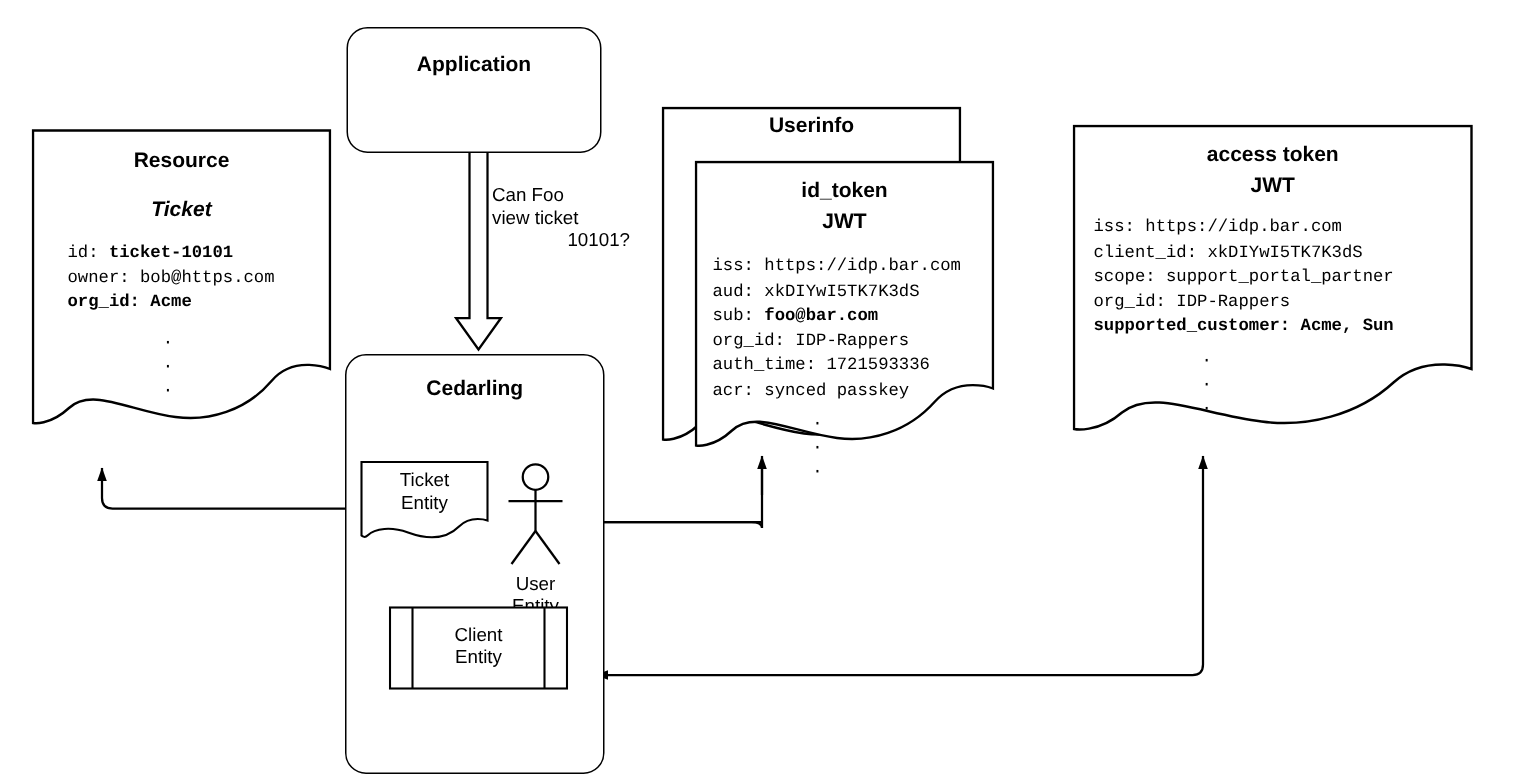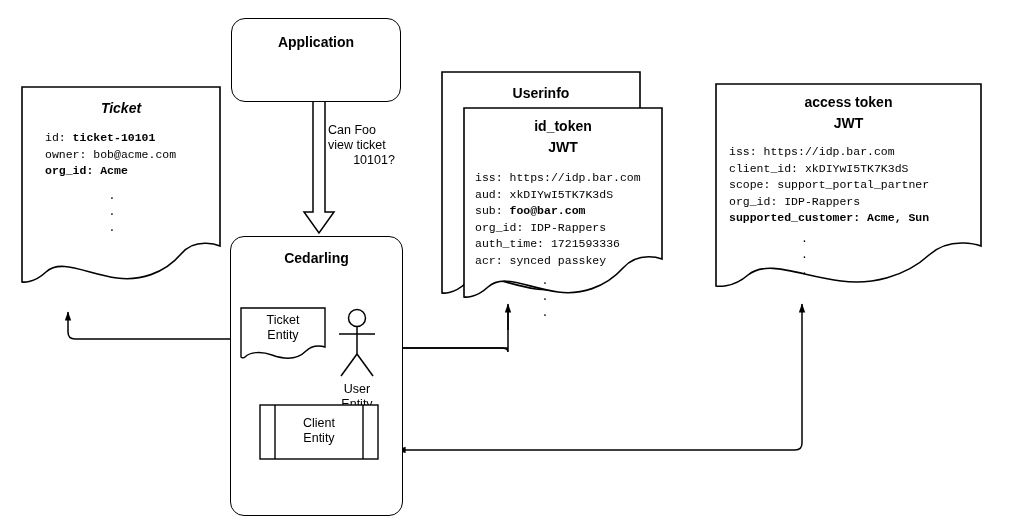--- a/index.html
+++ b/index.html
@@ -101,38 +101,39 @@
 
   <div class="node docshape" style="left:21px; top:86px; width:200px; height:200px;">
     <svg width="200" height="200" viewBox="0 0 200 200">
       <path d="M1,1 L199,1 L199,160
                C199,160 175,150 160,168
                C143,188 118,195 96,192
                C66,188 40,172 25,186
                C12,198 1,196 1,196 Z" fill="#ffffff" stroke="#000" stroke-width="1.6"></path>
     </svg>
     <div class="doc-body">
+      <div class="title-bold" style="margin-top:10px;">Resource</div>
       <div class="title-ital" style="margin-top:14px;">Ticket</div>
-      <div class="mono" style="margin-top:14px; margin-left:24px;"><div><span>id: </span><b>ticket-10101</b></div><div><span>owner: </span><span>bob@acme.com</span></div><div><b>org_id: </b><b>Acme</b></div></div>
+      <div class="mono" style="margin-top:14px; margin-left:24px;"><div><span>id: </span><b>ticket-10101</b></div><div><span>owner: </span><span>bob@https.com</span></div><div><b>org_id: </b><b>Acme</b></div></div>
       <div class="vdots" style="margin-top:10px; margin-left:-18px;">
           <span>·</span>
           <span>·</span>
           <span>·</span>
         </div>
     </div>
   </div>
 
   <div class="node rrect" style="left:231px; top:18px; width:170px; height:84px;">
     <div class="title-bold" style="margin-top:13px;">Application</div>
   </div>
 
   <div class="node" style="left:328px; top:123px; width:92px;">
     <div class="plainlbl" style="text-align:left;">Can Foo</div>
     <div class="plainlbl" style="text-align:left;">view ticket</div>
-    <div class="plainlbl" style="text-align:center;">10101?</div>
+    <div class="plainlbl" style="text-align:right;">10101?</div>
   </div>
 
   <div class="node rrect" style="left:230px; top:236px; width:173px; height:280px;">
     <div class="title-bold" style="margin-top:11px;">Cedarling</div>
   </div>
 
   <div class="node docshape" style="left:240px; top:307px; width:86px; height:53px;">
     <svg width="86" height="53" viewBox="0 0 86 53">
       <path d="M1,1 L85,1 L85,40
                C85,40 74,36 66,44
@@ -174,21 +175,21 @@
 
   <div class="node docshape" style="left:441px; top:71px; width:200px; height:225px;">
     <svg width="200" height="225" viewBox="0 0 200 225">
       <path d="M1,1 L199,1 L199,186
                C199,186 176,176 160,194
                C142,214 117,221 95,218
                C65,214 40,198 25,212
                C12,224 1,222 1,222 Z" fill="#ffffff" stroke="#000" stroke-width="1.6"></path>
     </svg>
     <div class="doc-body">
-      <div class="title-bold" style="margin-top:12px;">Userinfo</div>
+      <div class="title-bold" style="margin-top:2px;">Userinfo</div>
     </div>
   </div>
 
   <div class="node docshape" style="left:463px; top:107px; width:200px; height:198px;">
     <svg width="200" height="198" viewBox="0 0 200 198">
       <path d="M1,1 L199,1 L199,152
                C199,152 176,143 160,161
                C142,181 117,188 95,185
                C65,181 40,166 25,180
                C12,192 1,190 1,190 Z" fill="#ffffff" stroke="#000" stroke-width="1.6"></path>

